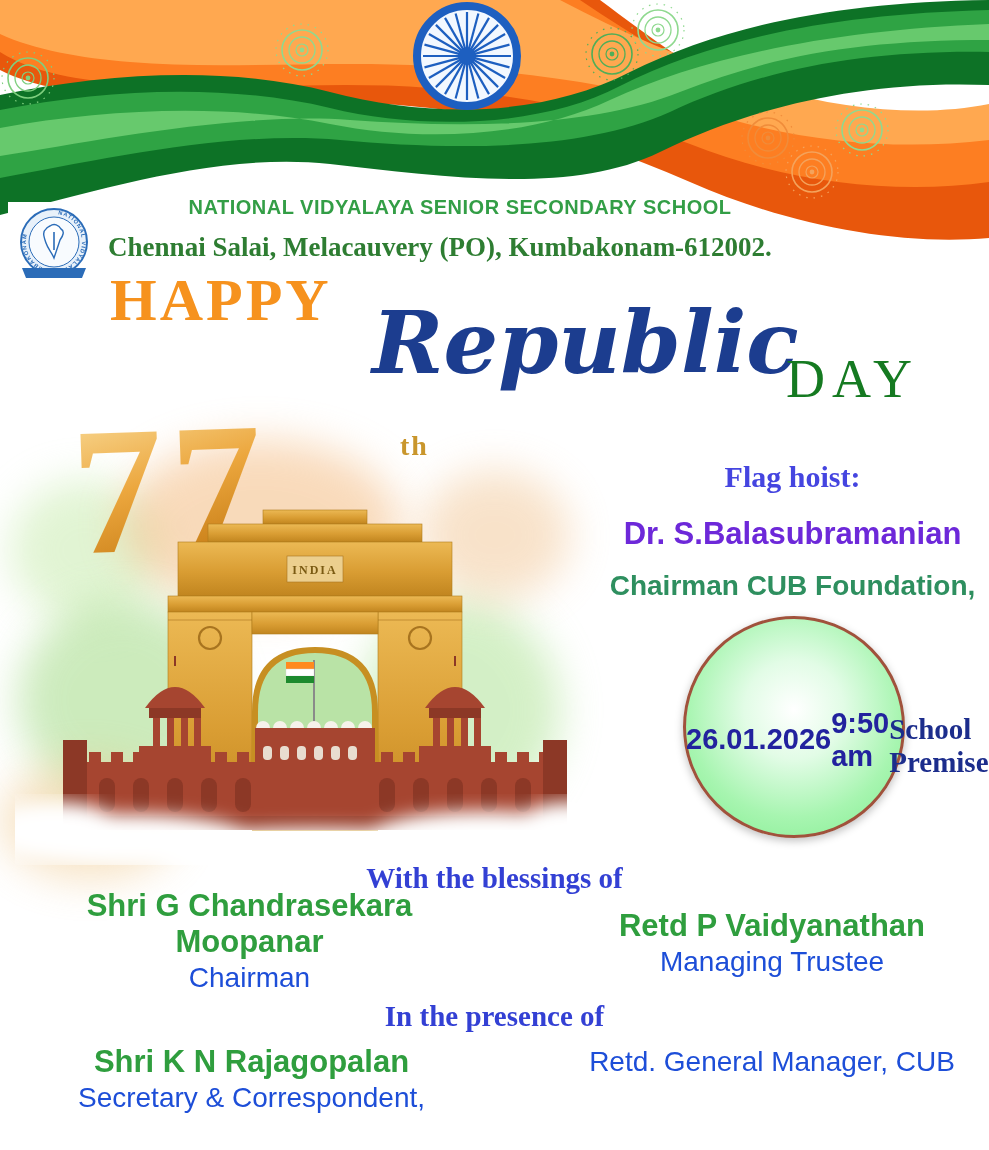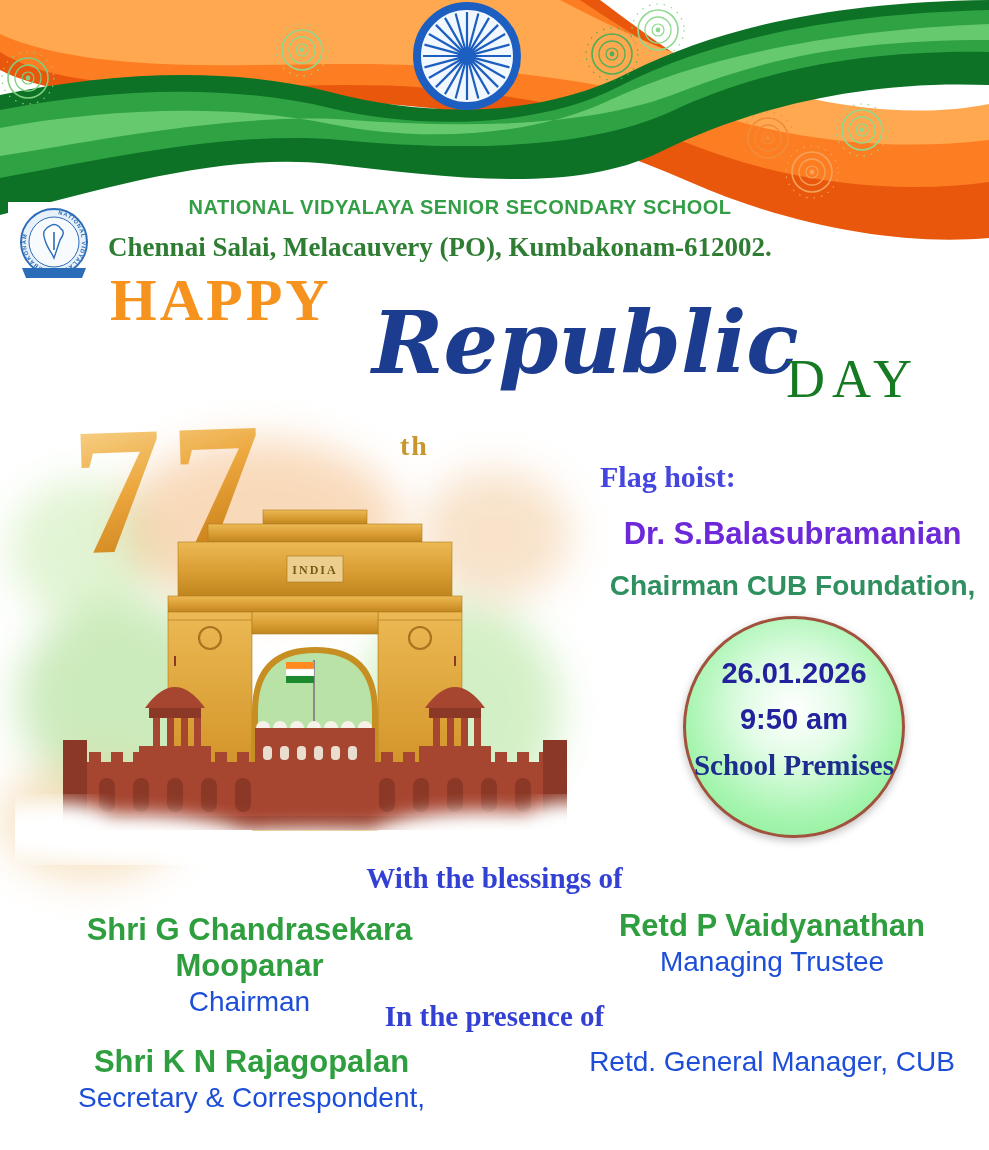--- a/index.html
+++ b/index.html
@@ -59,61 +59,61 @@
   .blob.g2 { left:360px; top:600px; width:200px; height:220px; background:#a9e18e; opacity:.5; }
   .blob.g3 { left:10px;  top:480px; width:150px; height:140px; background:#c4eaa8; opacity:.5; }
   .blob.o1 { left:120px; top:440px; width:280px; height:170px; background:#f3b678; opacity:.5; }
   .blob.o2 { left:0px;   top:760px; width:180px; height:120px; background:#eec27f; opacity:.45; }
   .blob.o3 { left:420px; top:470px; width:150px; height:130px; background:#f0c08a; opacity:.45; }
 
   .monument { position:absolute; left:15px; top:410px; z-index:3; }
 
   
   .fh-label {
-    position:absolute; left:600px; top:460px; width:385px; text-align:left;
+    position:absolute; left:600px; top:460px; width:385px; text-align:center;
     font-family:"Liberation Serif", serif; font-weight:bold;
     font-size:30px; color:#4545e0;
   }
   .fh-person {
     position:absolute; left:600px; top:516px; width:385px; text-align:center;
     font-size:31px; font-weight:bold; color:#6d28d9;
   }
   .fh-designation {
     position:absolute; left:600px; top:570px; width:385px; text-align:center;
     font-size:28px; font-weight:bold; color:#2e8f5f;
   }
 
   
   .badge {
     position:absolute; left:683px; top:616px; width:222px; height:222px;
     border-radius:50%; border:3px solid #a0523c;
     background:radial-gradient(circle at 50% 42%, #ffffff 0%, #e2fce6 30%, #a7f5b0 65%, #7fec8d 100%);
     box-shadow:0 3px 8px rgba(0,0,0,.25);
-    display:flex; flex-direction:column; align-items:center;
+    display:flex; flex-direction:row; align-items:center;
     padding-top:38px; z-index:4;
   }
   .badge-date, .badge-time {
     font-size:29px; font-weight:bold; color:#22229e; margin-bottom:13px;
   }
   .badge-venue {
     font-family:"Liberation Serif", serif; font-size:29px; font-weight:bold;
     color:#1c2d8c;
   }
 
   
   .section-heading {
     position:absolute; width:989px; text-align:center;
     font-family:"Liberation Serif", serif; font-weight:bold;
     font-size:29px; color:#3340d4;
   }
   .blessings-heading { top:862px; left:0; }
   .presence-heading  { top:1000px; left:0; }
 
   .person-col { position:absolute; text-align:center; z-index:4; }
-  .col-bl { left:0;   width:485px; top:912px;padding-left:14px; }
+  .col-bl { left:0;   width:485px; top:888px;padding-left:14px; }
   .col-br { left:555px; width:434px; top:908px; }
   .col-pl { left:0;   width:485px; top:1044px;padding-left:18px; }
   .col-pr { left:555px; width:434px; top:1044px; }
   .person-name  { font-size:31px; font-weight:bold; color:#2f9e3e; }
   .person-title { font-size:28px; font-weight:normal; color:#1d4ed8; margin-top:2px; }
 
   .logo { position:absolute; left:8px; top:202px; z-index:5; }
 </style>
 </head>
 <body>

